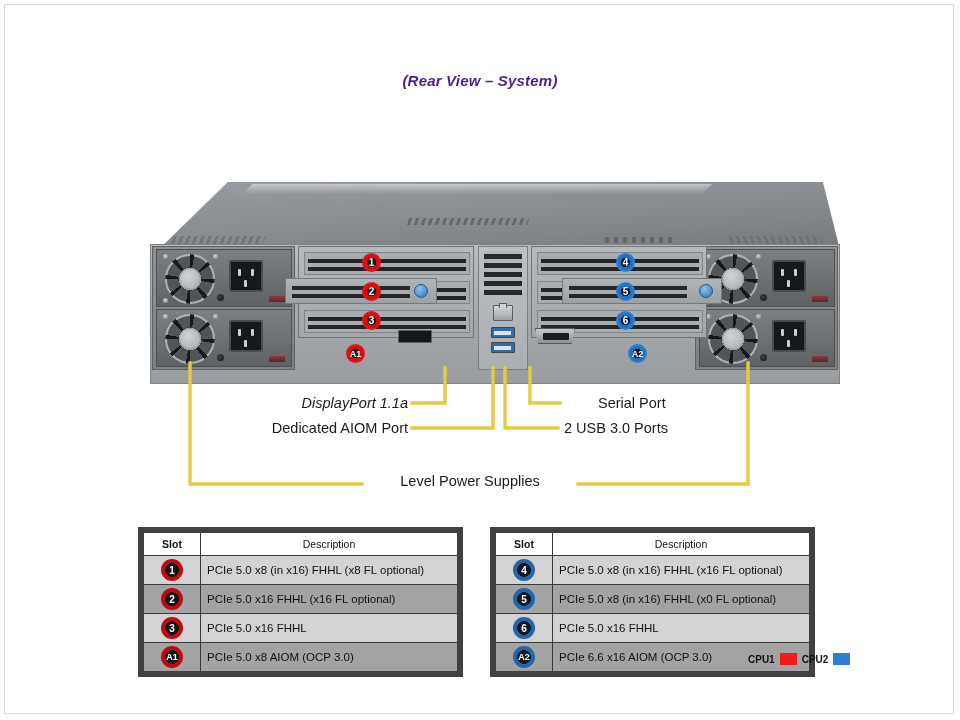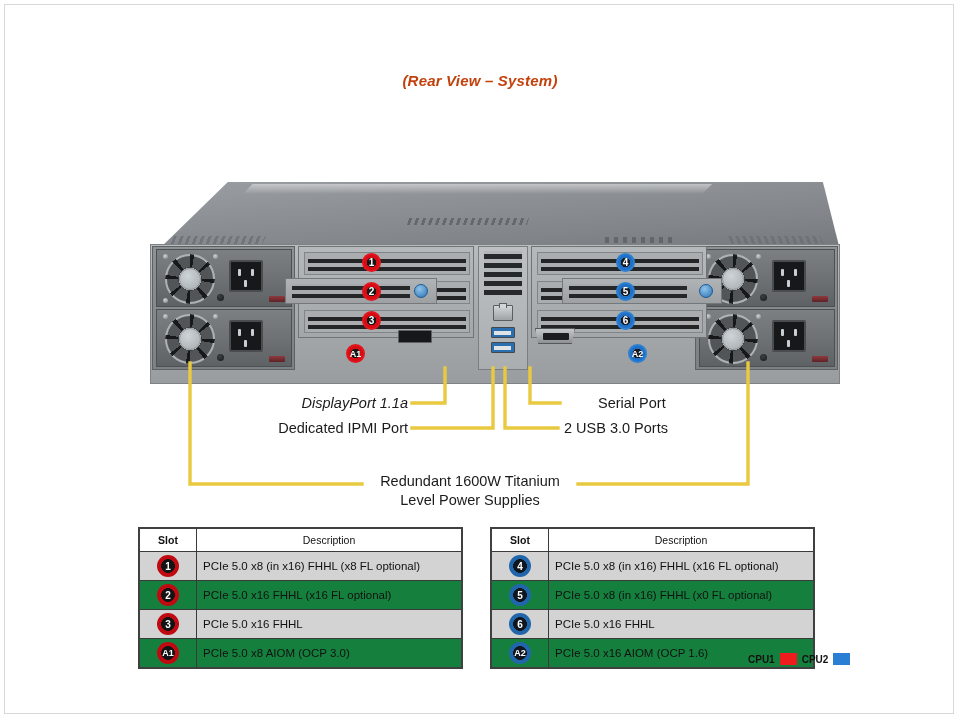--- a/index.html
+++ b/index.html
@@ -13,21 +13,21 @@
   }
   .page-frame{
     position:absolute;left:4px;top:4px;width:950px;height:710px;
     border:1px solid #d8d8d8;box-sizing:border-box;
   }
 
   
   .title{
     position:absolute;left:0;top:72px;width:960px;
     text-align:center;
-    font-style:italic;font-weight:bold;font-size:15px;color:#c2410c;
+    font-style:italic;font-weight:bold;font-size:15px;color:#4c1d95;
     letter-spacing:.2px;
   }
 
   
   .chassis{position:absolute;left:150px;top:182px;width:690px;height:202px;}
 
   
   .lid{
     position:absolute;left:6px;top:0;width:684px;height:68px;
     background:linear-gradient(176deg,#9a9ea2 0%,#8d9195 35%,#818589 70%,#75797d 100%);
@@ -241,23 +241,23 @@
   .callout{position:absolute;font-size:14.5px;color:#1b1b1b;white-space:nowrap;}
   .callout.r{text-align:right;}
   .psu-callout{
     position:absolute;left:330px;top:472px;width:280px;text-align:center;
     font-size:14.5px;line-height:19px;color:#1b1b1b;
   }
 
   
   .slot-table{
     position:absolute;border-collapse:collapse;
-    border:2px solid #404040;
+    border:6px solid #404040;
     font-size:11px;
-    background:#15803d;
+    background:#a3a3a3;
   }
   .slot-table.left{left:138px;top:527px;width:325px;}
   .slot-table.right{left:490px;top:527px;width:325px;}
   .slot-table th{
     font-size:10.5px;font-weight:bold;color:#111;
     background:#fff;border:1px solid #3a3a3a;
     padding:5px 4px;text-align:center;
   }
   .slot-table th.desc{font-weight:normal;}
   .slot-table td{
@@ -439,26 +439,25 @@
 
     <path d="M 748,363 L 748,484 L 578,484"></path>
 
   </g>
   <g fill="none" stroke="#555" stroke-width="1">
     <path d="M 700,648 L 810,648 L 810,656"></path>
   </g>
 </svg>
 
 <div class="callout r" style="left:212px;top:395px;width:196px;font-style:italic;">DisplayPort 1.1a</div>
-<div class="callout r" style="left:212px;top:420px;width:196px;">Dedicated IPMI  Port</div>
+<div class="callout r" style="left:212px;top:420px;width:196px;">Dedicated AIOM  Port</div>
 <div class="callout" style="left:566px;top:395px;margin-left:32px;">Serial Port</div>
 <div class="callout" style="left:564px;top:420px;text-align:right;">2 USB 3.0 Ports</div>
 
 <div class="psu-callout">
-  <div>Redundant  1600W Titanium</div>
   <div>Level Power Supplies</div>
 </div>
 
 <table class="slot-table left">
   <thead>
     <tr>
       <th class="slotcell">Slot</th>
       <th class="desc">Description</th>
     </tr>
   </thead>
@@ -513,21 +512,21 @@
     <tr class="alt">
       <td class="slotcell">
         <span class="tbadge blue">6</span>
       </td>
       <td>PCIe 5.0 x16 FHHL</td>
     </tr>
     <tr>
       <td class="slotcell">
         <span class="tbadge blue sm">A2</span>
       </td>
-      <td>PCIe 5.0 x16 AIOM (OCP 1.6)</td>
+      <td>PCIe 6.6 x16 AIOM (OCP 3.0)</td>
     </tr>
   </tbody>
 </table>
 
 <div class="cpu-legend">
   <span>CPU1</span>
   <span class="sw" id="sw1" style="background: rgb(238, 28, 28);"></span>
   <span>CPU2</span>
   <span class="sw" id="sw2" style="background: rgb(42, 127, 212);"></span>
 </div>

